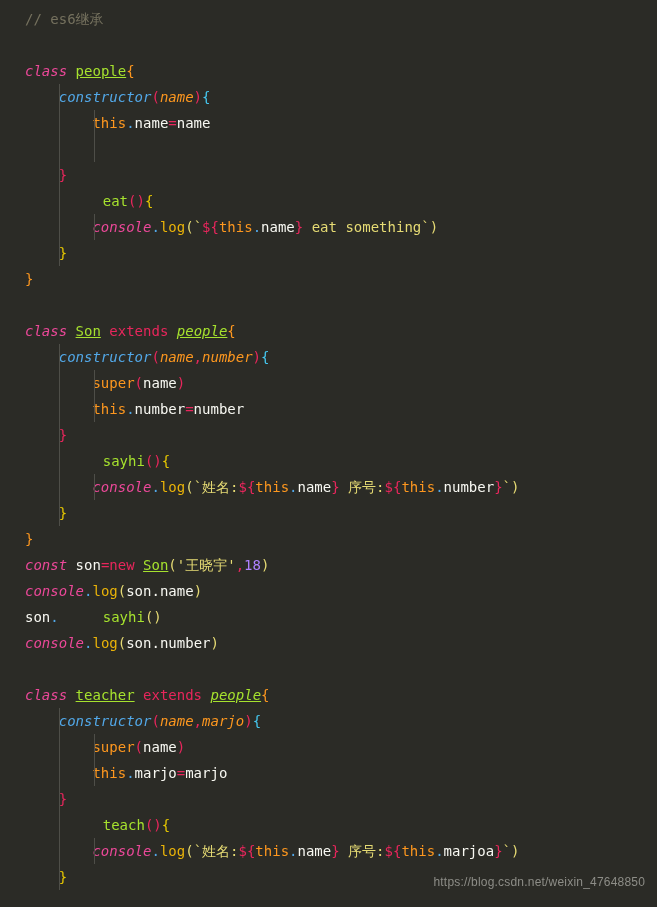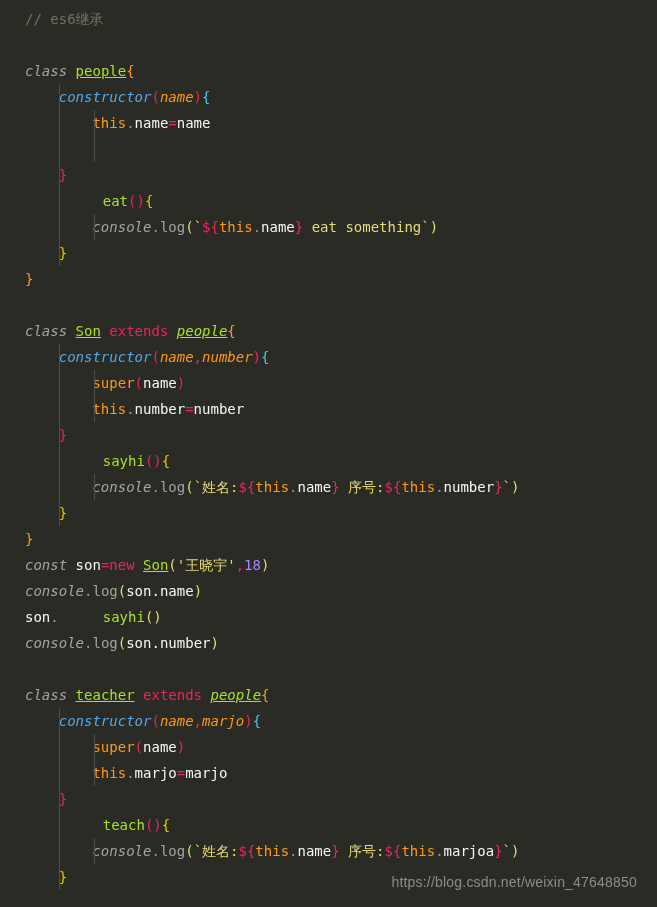--- a/index.html
+++ b/index.html
@@ -39,49 +39,49 @@
     top: 0;
     width: 1px;
     height: 26px;
     background: #4e4e48;
   }
   .g1 { left: 59px; }
   .g2 { left: 94px; }
 
   
   .cmt   { color: #75715e; font-style: normal; text-align: right; }
-  .kw    { color: #a3a3a3; font-style: italic; }         
+  .kw    { color: #ec4899; font-style: italic; }         
   .kw2   { color: #e8265c; }                              
   .cls   { color: #a6e22e; text-decoration: underline; }  
   .clsi  { color: #a6e22e; font-style: italic; text-decoration: underline; }
   .fn    { color: #a6e22e; padding-left: 44px; }                              
   .fnb   { color: #52a8e8; font-style: italic; }          
-  .logf  { color: #a3a3a3; margin-top: 16px; }                              
+  .logf  { color: #eab308; margin-top: 16px; }                              
   .dot   { color: #52a8e8; }
   .param { color: #fd971f; font-style: italic; }
   .this  { color: #fd971f; }
   .plain { color: #f8f8f2; }
   .pmag  { color: #e8265c; }                              
   .pyel  { color: #e6db74; }                              
   .pcy   { color: #45c8f0; }                              
   .pora  { color: #fd971f; }                              
   .pbr   { color: #e6c700; }                              
   .str   { color: #e6db74; text-align: right; }                              
   .num   { color: #ae81ff; }                              
   .tpl   { color: #e6db74; }                              
   .tplp  { color: #e8265c; }                              
   .op    { color: #e8265c; }
 
   #watermark {
     position: absolute;
-    right: 20px;
+    right: 12px;
     bottom: 12px;
     color: #8d8d87;
     font-family: "Liberation Sans", sans-serif;
-    font-size: 14px;
+    font-size: 12px;
     letter-spacing: 0.2px;
   }
 </style>
 </head>
 <body>
 
 <div id="page">
   <div id="code">
 
     <div class="line"><span class="cmt">// es6继承</span></div>

